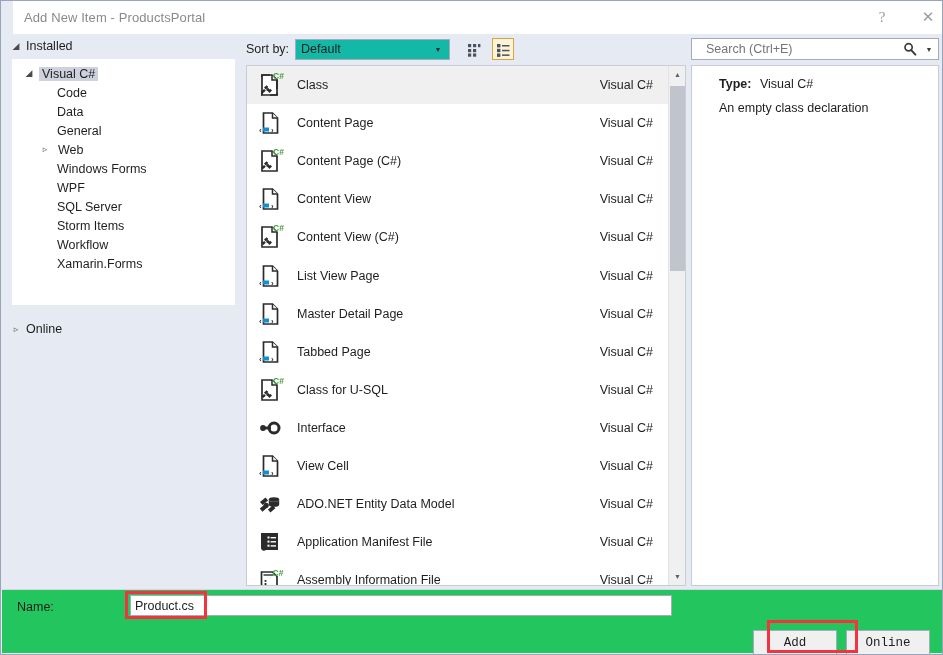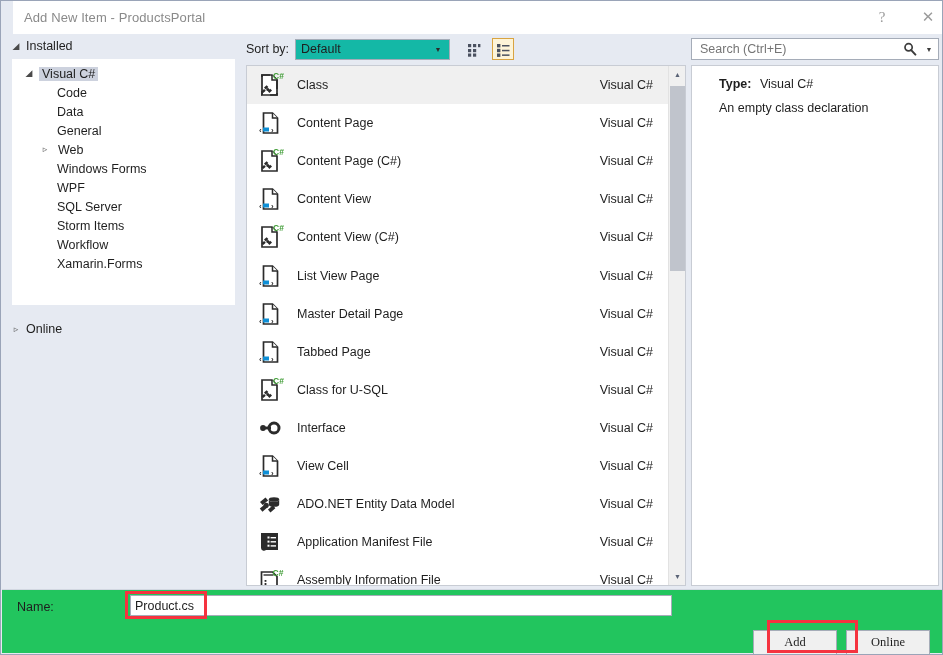--- a/index.html
+++ b/index.html
@@ -183,21 +183,21 @@
     background: #ffffff;
     border: 1px solid #a5acb8;
     display: flex; align-items: center;
   }
   #search-input {
     flex: 1;
     border: none; outline: none;
     font-family: "Liberation Sans", sans-serif;
     font-size: 12.5px;
     color: #6d6d6d;
-    padding-left: 8px;
+    padding-left: 14px;
     background: transparent;
   }
   #search-icon {
     width: 26px; display: flex;
     align-items: center; justify-content: center;
     color: #3c3c3c;
   }
   #search-dropdown-arrow {
     width: 12px; font-size: 7px; color: #3c3c3c;
     display: flex; align-items: center; justify-content: center;
@@ -238,21 +238,21 @@
     font-size: 12.5px;
     color: #1e1e1e;
     padding-left: 4px;
     outline: none;
   }
   .dlg-btn {
     position: absolute; top: 40px;
     width: 84px; height: 25px;
     background: #f0f0f0;
     border: 1px solid #a5acb8;
-    font-family: Liberation Serif, serif;
+    font-family: Liberation Mono, monospace;
     font-size: 12.5px;
     color: #1e1e1e;
     margin-left: 15px;
   }
   #add-button { right: 106px; }
   #cancel-button { right: 13px; }
 
   
   .annot {
     position: absolute;

